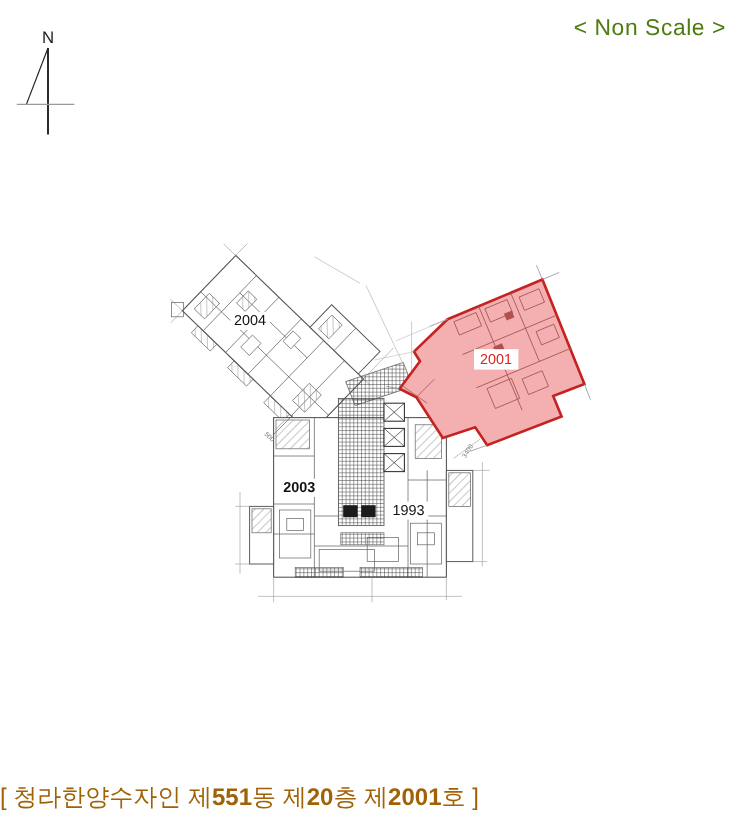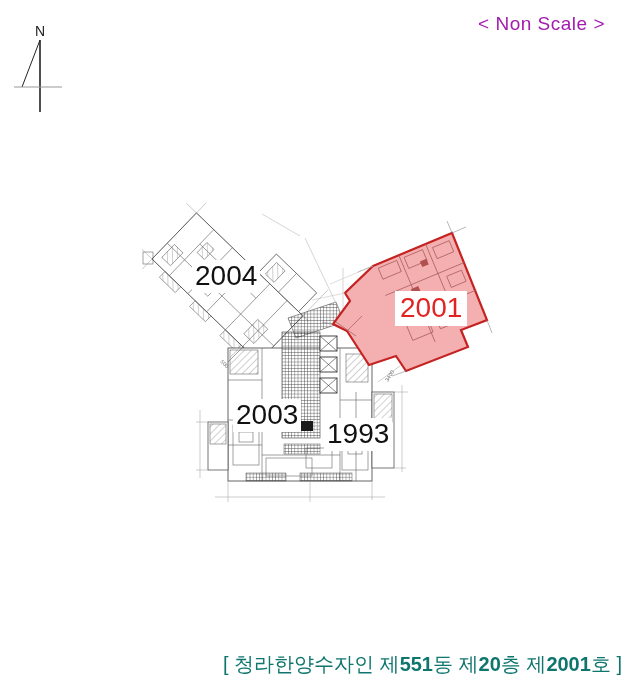--- a/index.html
+++ b/index.html
@@ -2,30 +2,30 @@
 <html><head>
 <meta charset="utf-8">
 <style>
   html,body{margin:0;padding:0;background:#fff;}
   .page{
     position:relative;width:622px;height:700px;background:#fff;overflow:hidden;
     font-family:"Liberation Sans", sans-serif;
   }
   .scale-note{
     position:absolute;top:13px;right:17px;
-    font-size:19px;color:#a21caf;letter-spacing:0.5px;white-space:nowrap;
+    font-size:19px;color:#4d7c0f;letter-spacing:0.5px;white-space:nowrap;
   }
   .plan-label{
     position:absolute;background:#fff;color:#111;
-    font-size:28px;line-height:1.1;padding:1px 3px;white-space:nowrap;
+    font-size:12px;line-height:1.1;padding:1px 3px;white-space:nowrap;
   }
   .plan-label.highlight{color:#e32222;padding:2px 5px;}
   .caption{
-    position:absolute;top:651px;left:0;width:100%;text-align:right;
-    font-size:20px;color:#0f766e;white-space:nowrap;
+    position:absolute;top:651px;left:0;width:100%;text-align:left;
+    font-size:20px;color:#a16207;white-space:nowrap;
   }
   .caption .b{font-weight:bold;}
   svg{position:absolute;left:0;top:0;}
 </style>
 </head>
 <body>
 
 <div class="page">
 
   <svg width="622" height="700" viewBox="0 0 622 700">
@@ -174,19 +174,19 @@
       <g stroke="#bbb" stroke-width="0.5">
         <line x1="373" y1="266" x2="330" y2="284"></line>
         <line x1="345" y1="293" x2="312" y2="300"></line>
       </g>
     </g>
   </svg>
 
   <div class="scale-note">&lt; Non Scale &gt;</div>
 
   <div class="plan-label" style="left:192px;top:260px;">2004</div>
-  <div class="plan-label" style="left:233px;top:399px;">2003</div>
+  <div class="plan-label" style="left:233px;top:399px;font-weight:bold;">2003</div>
   <div class="plan-label" style="left:324px;top:418px;">1993</div>
   <div class="plan-label highlight" style="left:395px;top:291px;">2001</div>
 
   <div class="caption"><span>[ 청라한양수자인 제</span><span class="b">551</span><span>동 제</span><span class="b">20</span><span>층 제</span><span class="b">2001</span><span>호 ]</span></div>
 
 </div>
 
 </body></html>

